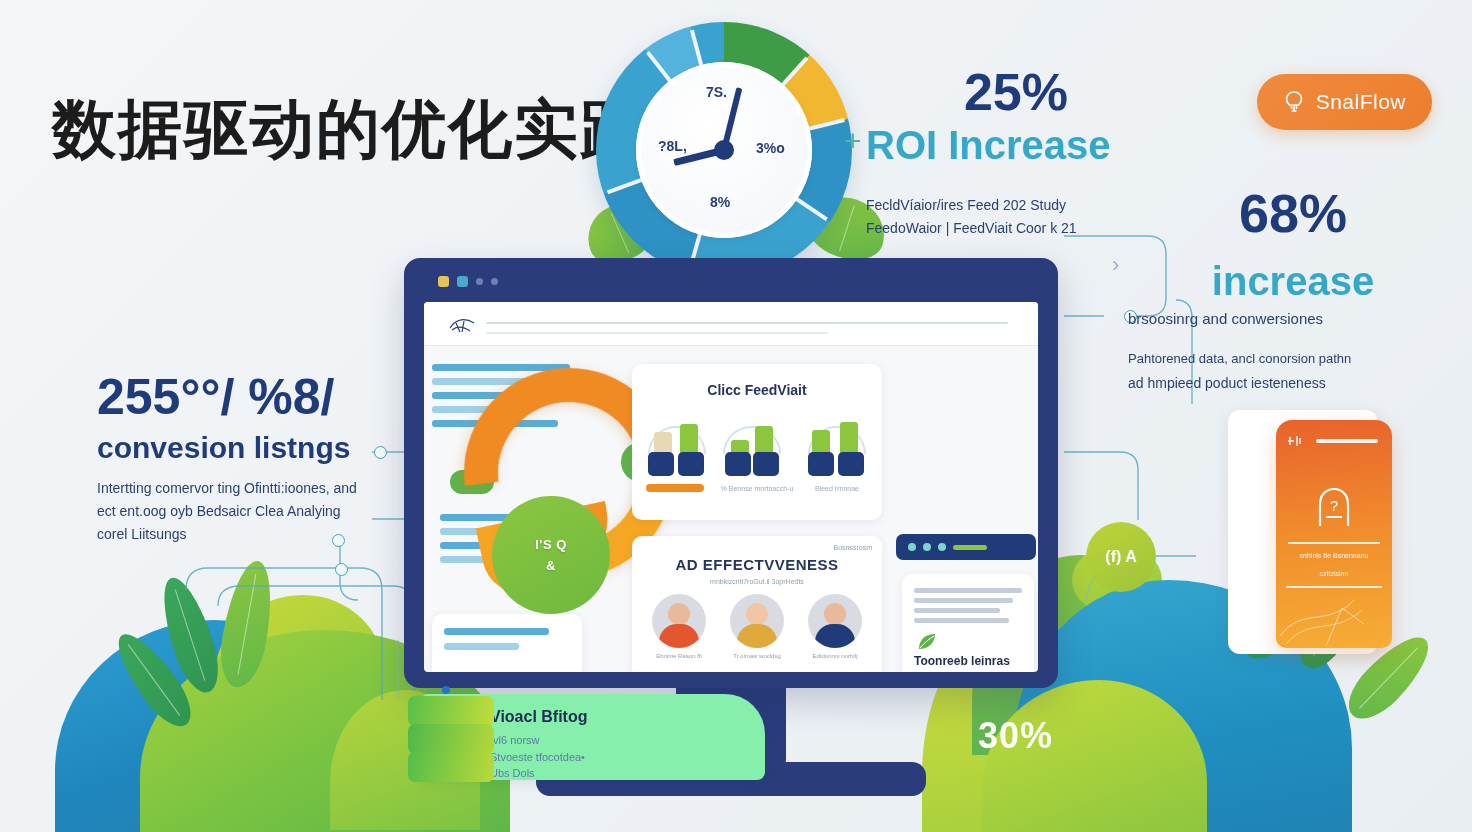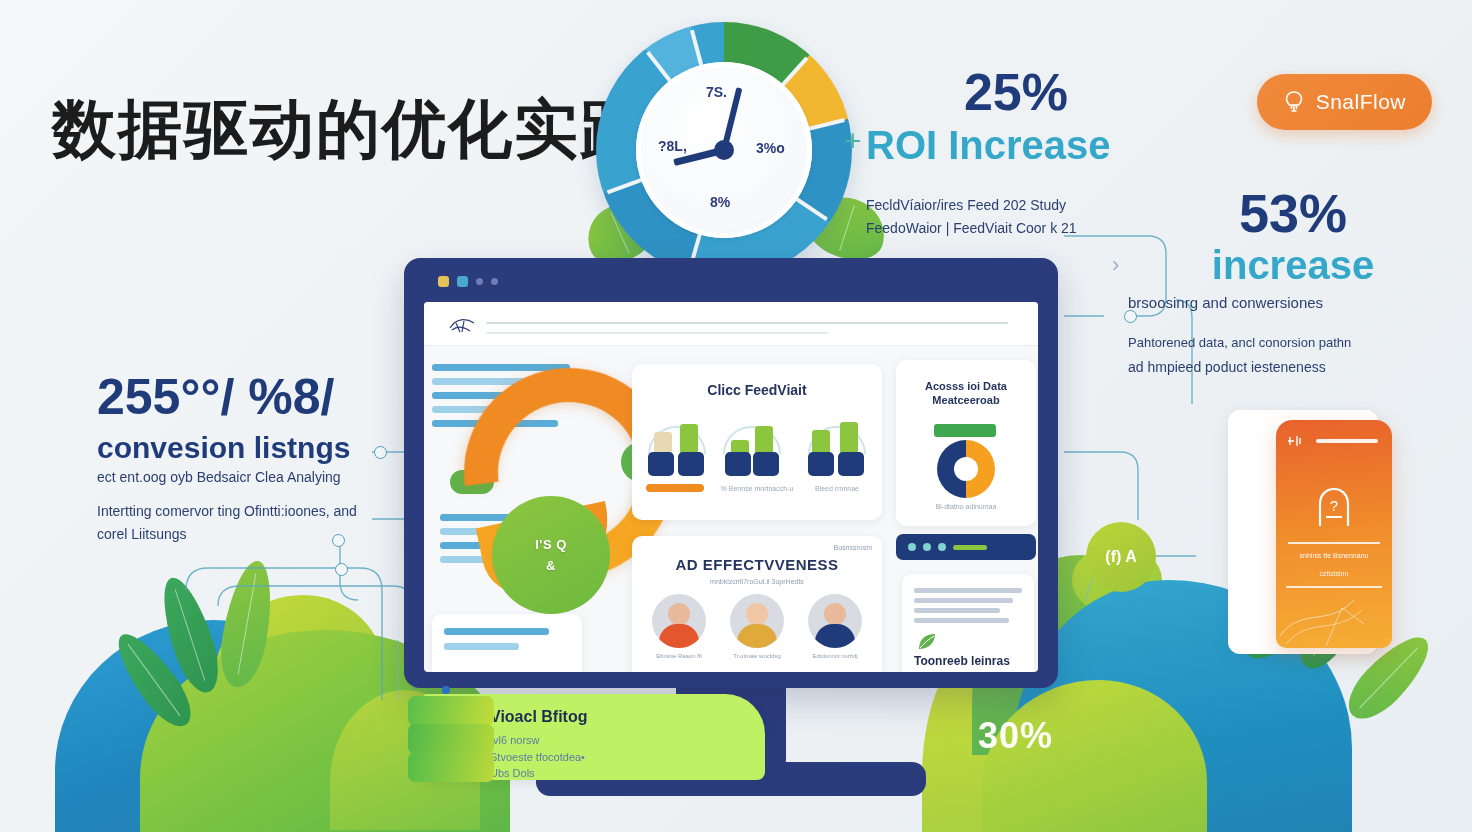--- a/index.html
+++ b/index.html
@@ -234,21 +234,21 @@
     position:absolute; left:1086px; top:522px; width:70px; height:70px; border-radius:50%;
     background: linear-gradient(150deg,#bdd338,#9cc53a);
     display:flex; align-items:center; justify-content:center;
     color:#fff; font-weight:700; font-size:16px;
   }
 
   .pct30 { position:absolute; left:978px; top:715px; color:#fdfdf5; font-size:36px; font-weight:600; letter-spacing:1px; }
 
   .bottom-card {
     position:absolute; left:420px; top:694px; width:345px; height:86px;
-    background:#bef264; border-radius:8px 40px 8px 8px; box-shadow:0 3px 12px rgba(40,60,100,.10);
+    background:#86efac; border-radius:8px 40px 8px 8px; box-shadow:0 3px 12px rgba(40,60,100,.10);
   }
   .coins { position:absolute; left:408px; top:696px; width:86px; height:96px; }
   .coin { position:absolute; left:0; width:86px; height:30px; border-radius:7px; }
 
   .bc-title { position:absolute; left:70px; top:14px; font-size:16px; font-weight:700; color:#1f2d52; }
   .bc-lines { position:absolute; left:70px; top:38px; font-size:11px; color:#5f7aa6; line-height:1.5; }
 
   .node { position:absolute; width:13px; height:13px; border-radius:50%; border:1.5px solid #4f9fb8; background:#f4f7f8; }
 </style>
 </head>
@@ -417,27 +417,20 @@
                 <div class="mb-col" style="left:6px; height:24px;"></div>
                 <div class="mb-col" style="left:34px; height:32px;"></div>
                 <div class="mb-cap" style="left:2px;"></div>
                 <div class="mb-cap" style="left:32px;"></div>
               </div>
               <div style="font-size:7px; color:#9aaabb; margin-top:9px; text-align:center;">Bleed rrnnnae</div>
             </div>
           </div>
         </div>
 
-        <div class="card" style="left:472px; top:14px; width:140px; height:166px;">
-          <div class="card-title" style="font-size:11px; margin-top:20px;">Acosss ioi Data</div>
-          <div class="card-title" style="font-size:11px; margin-top:2px;">Meatceeroab</div>
-          <div style="position:absolute; left:38px; top:64px; width:62px; height:13px; border-radius:3px; background:#3fa84f;"></div>
-          <div class="donut" style="position:absolute; left:41px; top:80px;"></div>
-          <div style="position:absolute; left:0; right:0; bottom:16px; text-align:center; font-size:7px; color:#98a8b8;">Bi-dtatno adinumaa</div>
-        </div>
 
         <div class="card" style="left:208px; top:190px; width:250px; height:142px;">
           <div style="position:absolute; right:10px; top:8px; font-size:7px; color:#8fa0b4;">Bosnssrosm</div>
           <div class="card-title" style="font-size:15px; letter-spacing:.5px; margin-top:20px;">AD EFFECTVVENESS</div>
           <div style="text-align:center; font-size:7px; color:#8fa0b4; margin-top:5px;">mnbkizcriti7roGut.il 3oprHedts</div>
           <div style="position:absolute; left:20px; right:20px; top:58px; display:flex; justify-content:space-between;">
             <div style="text-align:center;">
               <div class="avatar">
                 <div class="av-head" style="background:#e8b99b;"></div>
                 <div class="av-body" style="background:#e4572e;"></div>
@@ -489,32 +482,32 @@
   <div class="c25">
     <div class="plus">+</div>
     <div class="stat-num" style="font-size:52px; text-align:center;">25%</div>
     <div class="stat-sub" style="font-size:40px; margin-top:6px;">ROI Increase</div>
     <div class="stat-desc" style="font-size:14px; margin-top:29px;">FecldVíaior/ires Feed 202 Study</div>
     <div class="stat-desc" style="font-size:14px; margin-top:3px;">FeedoWaior | FeedViait Coor k 21</div>
   </div>
 
   <div class="c80">
     <div class="chev">›</div>
-    <div class="stat-num" style="font-size:54px; text-align:center;">53%</div>
-    <div class="stat-sub" style="font-size:40px; margin-top:4px; text-align:center;">increase</div>
+    <div class="stat-num" style="font-size:54px; text-align:center;">68%</div>
+    <div class="stat-sub" style="font-size:40px; margin-top:20px; text-align:center;">increase</div>
     <div class="stat-desc" style="font-size:15px; margin-top:6px;">brsoosinrg and conwersiones</div>
     <div class="stat-desc" style="font-size:13px; margin-top:20px;">Pahtorened data, ancl conorsion pathn</div>
     <div class="stat-desc" style="font-size:14px; margin-top:4px;">ad hmpieed poduct iesteneness</div>
   </div>
 
   <div class="c255">
     <div class="stat-num" style="font-size:50px;">255°°/ %8/</div>
     <div class="stat-sub" style="font-size:30px; color:#1f3b7a; margin-top:10px;">convesion listngs</div>
+    <div class="stat-desc" style="font-size:14px; margin-top:14px;">Intertting comervor ting Ofintti:ioones, and</div>
     <div class="stat-desc" style="font-size:14px; margin-top:3px;">ect ent.oog oyb Bedsaicr Clea Analying</div>
-    <div class="stat-desc" style="font-size:14px; margin-top:14px;">Intertting comervor ting Ofintti:ioones, and</div>
     <div class="stat-desc" style="font-size:14px; margin-top:3px;">corel Liitsungs</div>
   </div>
 
   <div class="phone-card"></div>
   <div class="phone">
     <svg width="20" height="14" viewBox="0 0 20 14" style="position:absolute; left:10px; top:14px;">
       <path d="M2,7 L8,7 M4,3 L4,11 M11,2 L11,12 M14,4 L14,10" stroke="#ffffff" stroke-width="1.4" fill="none"></path>
     </svg>
     <div style="position:absolute; left:40px; top:19px; width:62px; height:4px; border-radius:2px; background:#fff; opacity:.92;"></div>
     <svg width="44" height="42" viewBox="0 0 44 42" style="position:absolute; left:36px; top:66px;">

